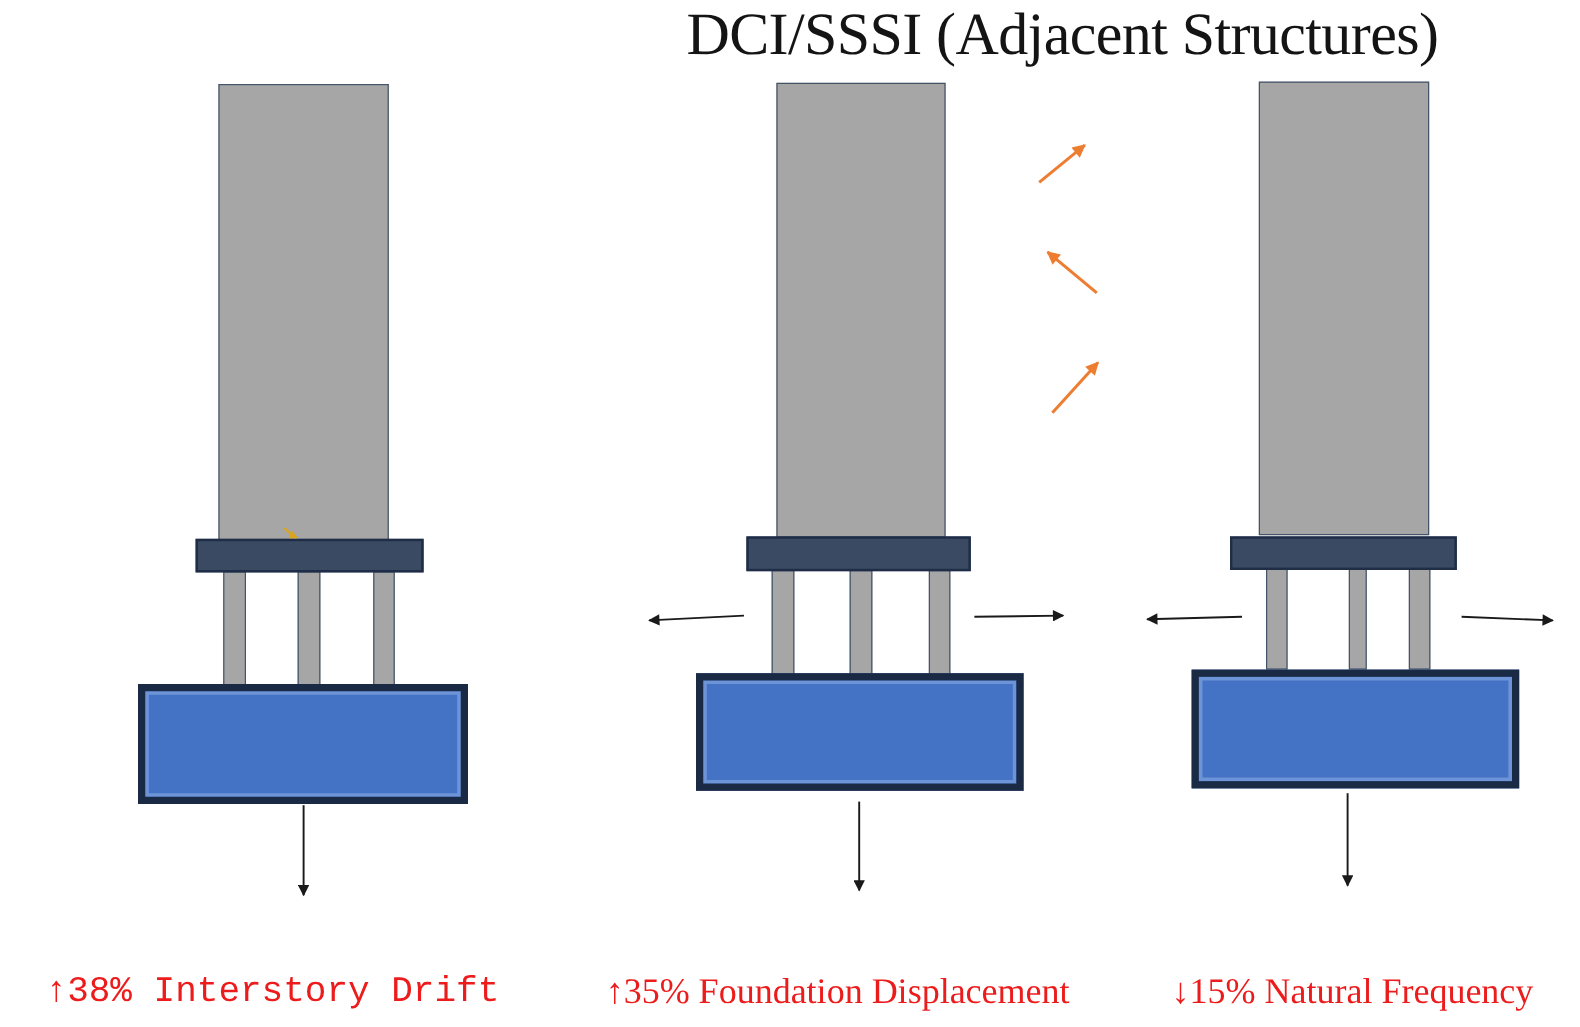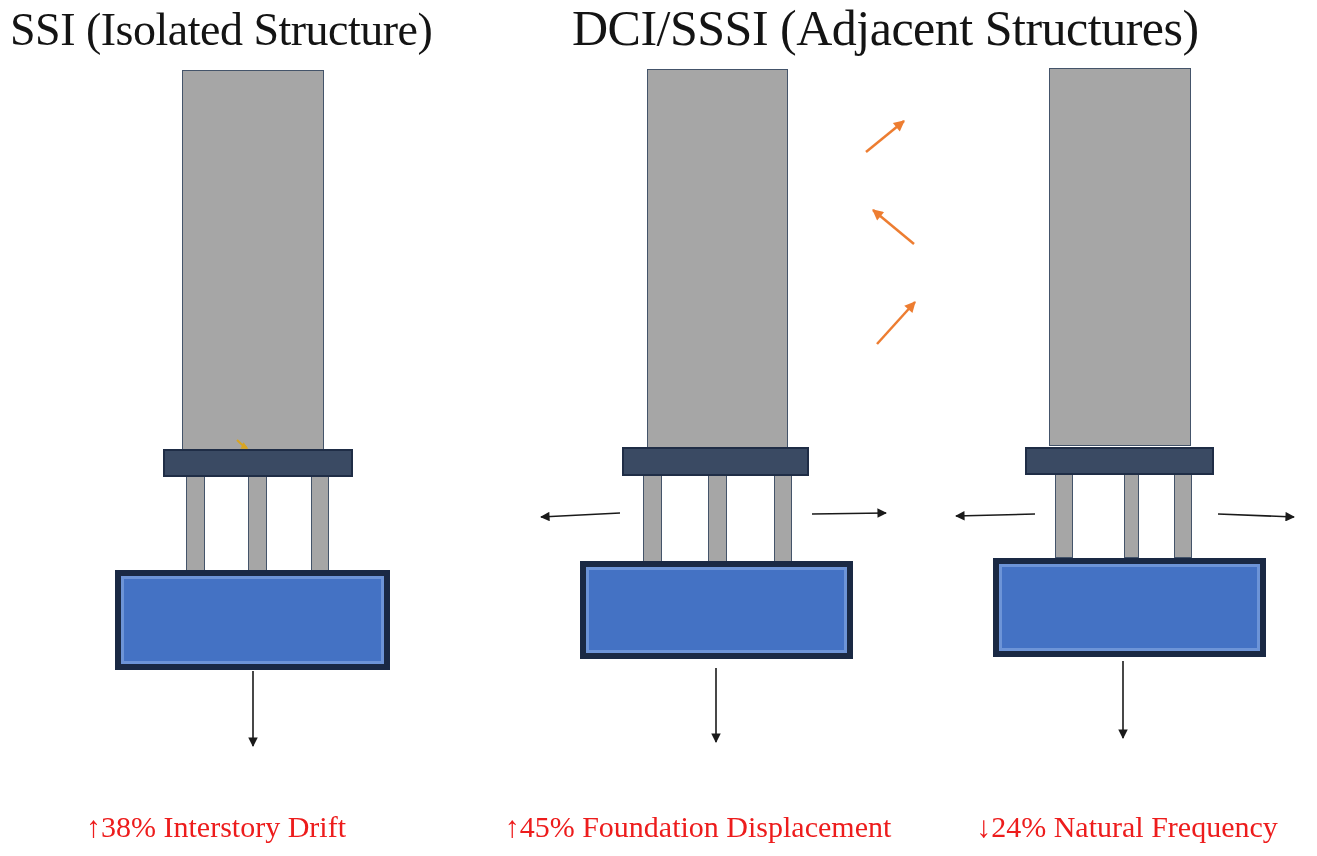--- a/index.html
+++ b/index.html
@@ -74,21 +74,20 @@
     white-space: nowrap;
     z-index: 5;
     font-family: "Liberation Serif", "DejaVu Serif", serif;
   }
 </style>
 </head>
 <body>
 
 <div id="canvas">
 
-  <div class="title title-left">SSI (Isolated Structure)</div>
   <div class="title title-right">DCI/SSSI (Adjacent Structures)</div>
 
   <div>
     <div class="abs tower" style="left:182px; top:70px; width:142px; height:381px;"></div>
     <div class="abs pile" style="left:186px; top:476px; width:19px; height:96px;"></div>
     <div class="abs pile" style="left:248px; top:476px; width:19px; height:96px;"></div>
     <div class="abs pile" style="left:311px; top:476px; width:18px; height:96px;"></div>
     <div class="abs cap" style="left:163px; top:449px; width:190px; height:28px;"></div>
     <div class="abs foundation" style="left:115px; top:570px; width:275px; height:100px;"></div>
   </div>
@@ -133,17 +132,17 @@
     <line class="ln-black" x1="1035" y1="514" x2="956" y2="516" marker-end="url(#ah-black)"></line>
     <line class="ln-black" x1="1218" y1="514" x2="1294" y2="517" marker-end="url(#ah-black)"></line>
 
     <line class="ln-orange" x1="866" y1="152" x2="904" y2="121" marker-end="url(#ah-orange)"></line>
     <line class="ln-orange" x1="914" y1="244" x2="873" y2="210" marker-end="url(#ah-orange)"></line>
     <line class="ln-orange" x1="877" y1="344" x2="915" y2="302" marker-end="url(#ah-orange)"></line>
 
     <path class="ln-yellow" d="M237,440 c4,4 6,6 10,8" marker-end="url(#ah-yellow)"></path>
   </svg>
 
-  <div class="result-label" style="left:216px;">↑38% Interstory Drift</div>
-  <div class="result-label" style="left:698px;">↑45% Foundation Displacement</div>
-  <div class="result-label" style="left:1127px;">↓24% Natural Frequency</div>
+  <div class="result-label" style="left:227px;font-family:Liberation Mono, monospace;">↑38% Interstory Drift</div>
+  <div class="result-label" style="left:698px;">↑35% Foundation Displacement</div>
+  <div class="result-label" style="left:1127px;">↓15% Natural Frequency</div>
 
 </div>
 
 </body></html>

